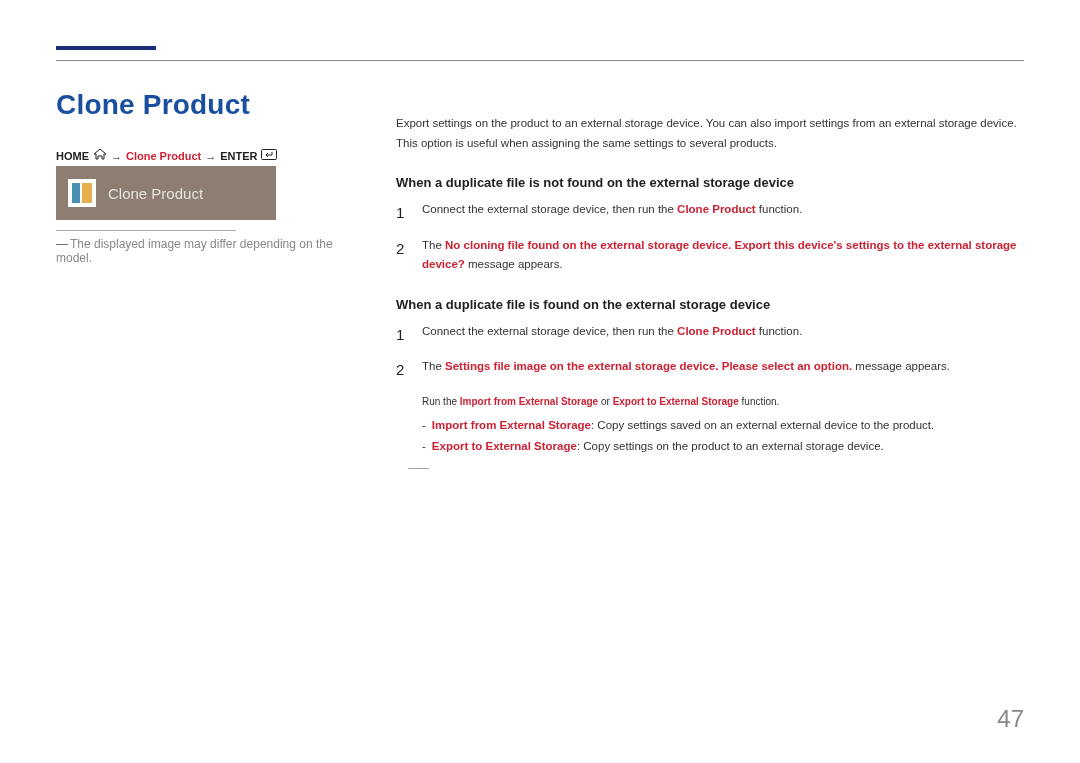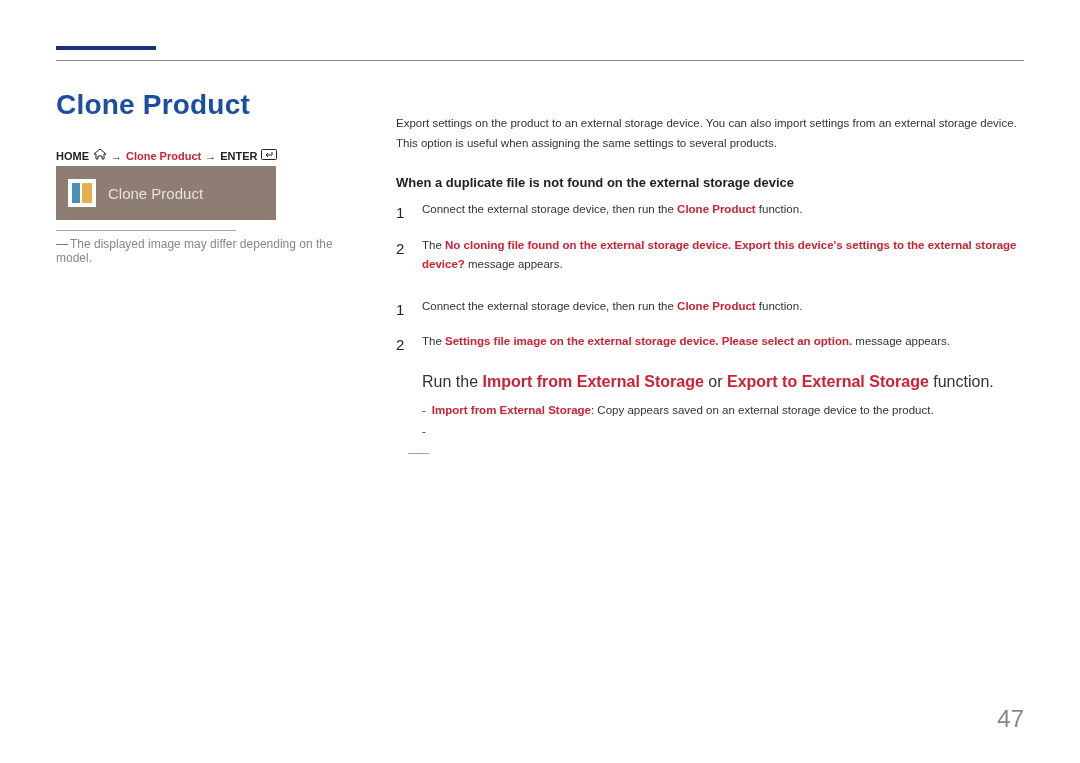--- a/index.html
+++ b/index.html
@@ -135,21 +135,21 @@
   .step-num {
     font-size: 15px;
     font-weight: 400;
     color: #222;
     width: 12px;
     flex-shrink: 0;
   }
   .step-body { flex: 1; }
   .accent { color: #c23; font-weight: 700; }
   .sub-line {
-    font-size: 16px;
+    font-size: 10px;
     line-height: 1.7;
     margin-left: 26px;
     margin-bottom: 6px;
   }
   .dash-line {
     font-size: 11.5px;
     line-height: 1.7;
     margin-left: 26px;
     display: flex;
     gap: 6px;
@@ -233,20 +233,21 @@
           </div>
         </div>
         <div class="step-row">
           <div class="step-num">2</div>
           <div class="step-body">
             <span>The </span><span class="accent">No cloning file found on the external storage device. Export this device's settings to the external storage device?</span><span> message appears.</span>
           </div>
         </div>
       </div>
 
+      <div class="sub-heading">When a duplicate file is found on the external storage device</div>
       <div class="step-list" style="margin-bottom:6px;">
         <div class="step-row">
           <div class="step-num">1</div>
           <div class="step-body">
             <span>Connect the external storage device, then run the </span><span class="accent">Clone Product</span><span> function.</span>
           </div>
         </div>
         <div class="step-row">
           <div class="step-num">2</div>
           <div class="step-body">
@@ -255,25 +256,28 @@
         </div>
       </div>
 
       <div class="sub-line">
         <span>Run the </span><span class="accent">Import from External Storage</span><span> or </span><span class="accent">Export to External Storage</span><span> function.</span>
       </div>
 
       <div class="dash-line">
         <span class="dash">-</span>
         <div>
-          <span class="accent">Import from External Storage</span><span>: Copy appears saved on an external storage device to the product.</span>
+          <span class="accent">Import from External Storage</span><span>: Copy settings saved on an external external device to the product.</span>
         </div>
       </div>
       <div class="dash-line">
         <span class="dash">-</span>
+        <div>
+          <span class="accent">Export to External Storage</span><span>: Copy settings on the product to an external storage device.</span>
+        </div>
       </div>
 
       <div class="note-line">
         <span class="long-dash">――</span>
       </div>
     </div>
   </div>
 
   <div class="page-number">47</div>
 </div>

